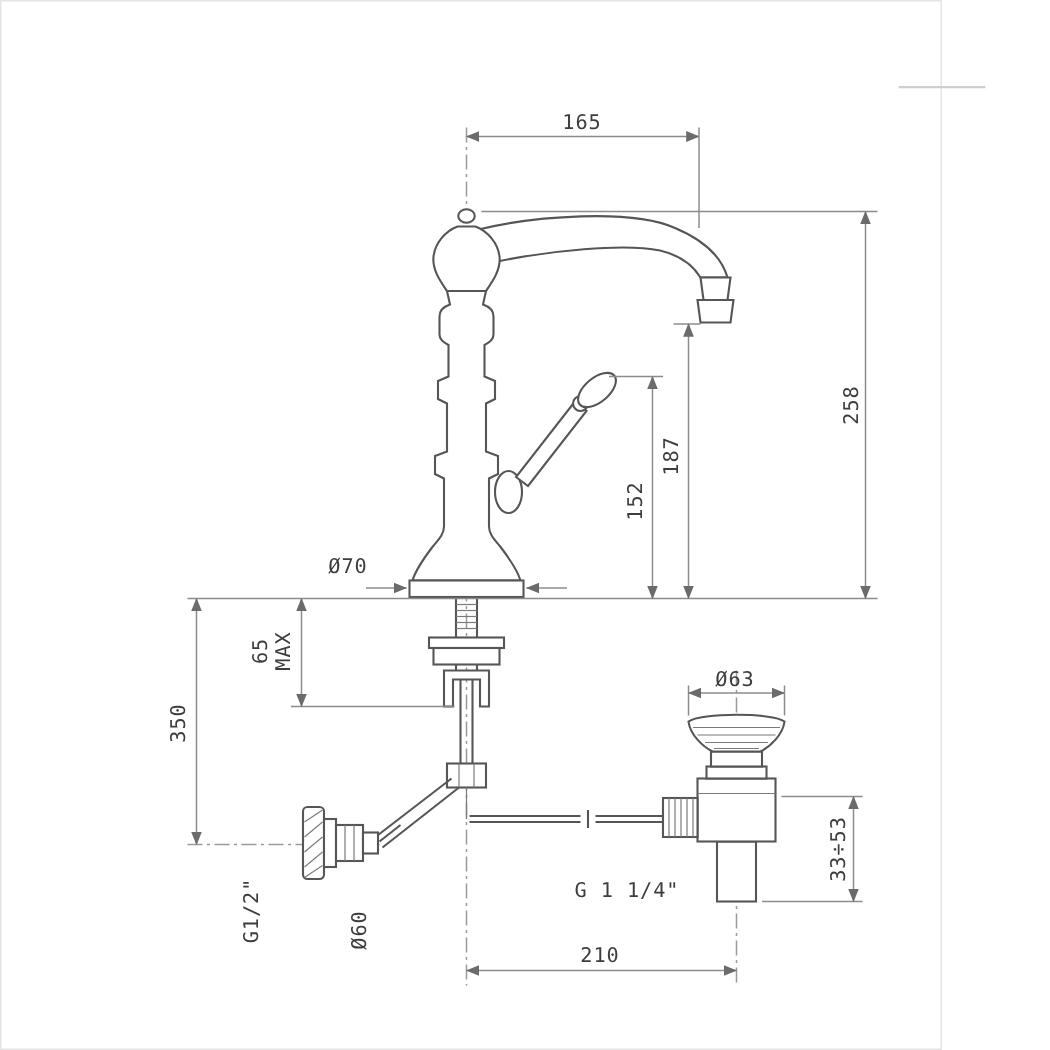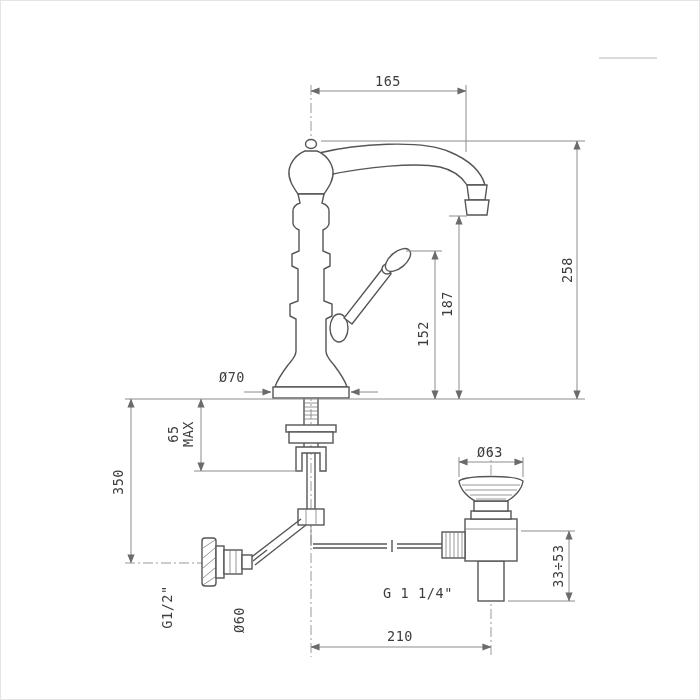--- a/index.html
+++ b/index.html
@@ -1,18 +1,18 @@
 <!DOCTYPE html>
 <html><head>
 <meta charset="utf-8">
 <style>
   html,body{margin:0;padding:0;background:#fff;}
   .canvas{
     position:relative;
-    width:700px;height:700px;
+    width:628px;height:700px;
     background:#ffffff;
     border:1px solid #e4e4e4;
     box-sizing:border-box;
     font-family:"DejaVu Sans Mono", monospace;
   }
   svg{display:block;}
   .obj{stroke:#565656;stroke-width:1.4;fill:#ffffff;}
   .objline{stroke:#565656;stroke-width:1.4;fill:none;}
   .thin{stroke:#7b7b7b;stroke-width:0.8;fill:none;}
   .dln{stroke:#8c8c8c;stroke-width:1;fill:none;}

